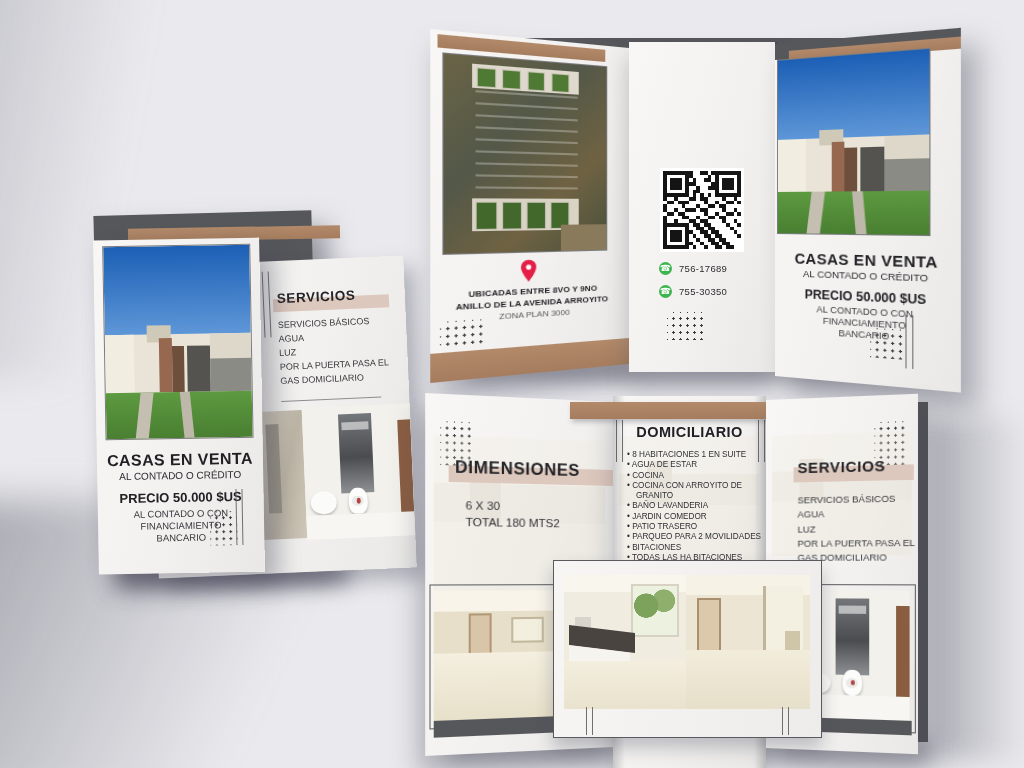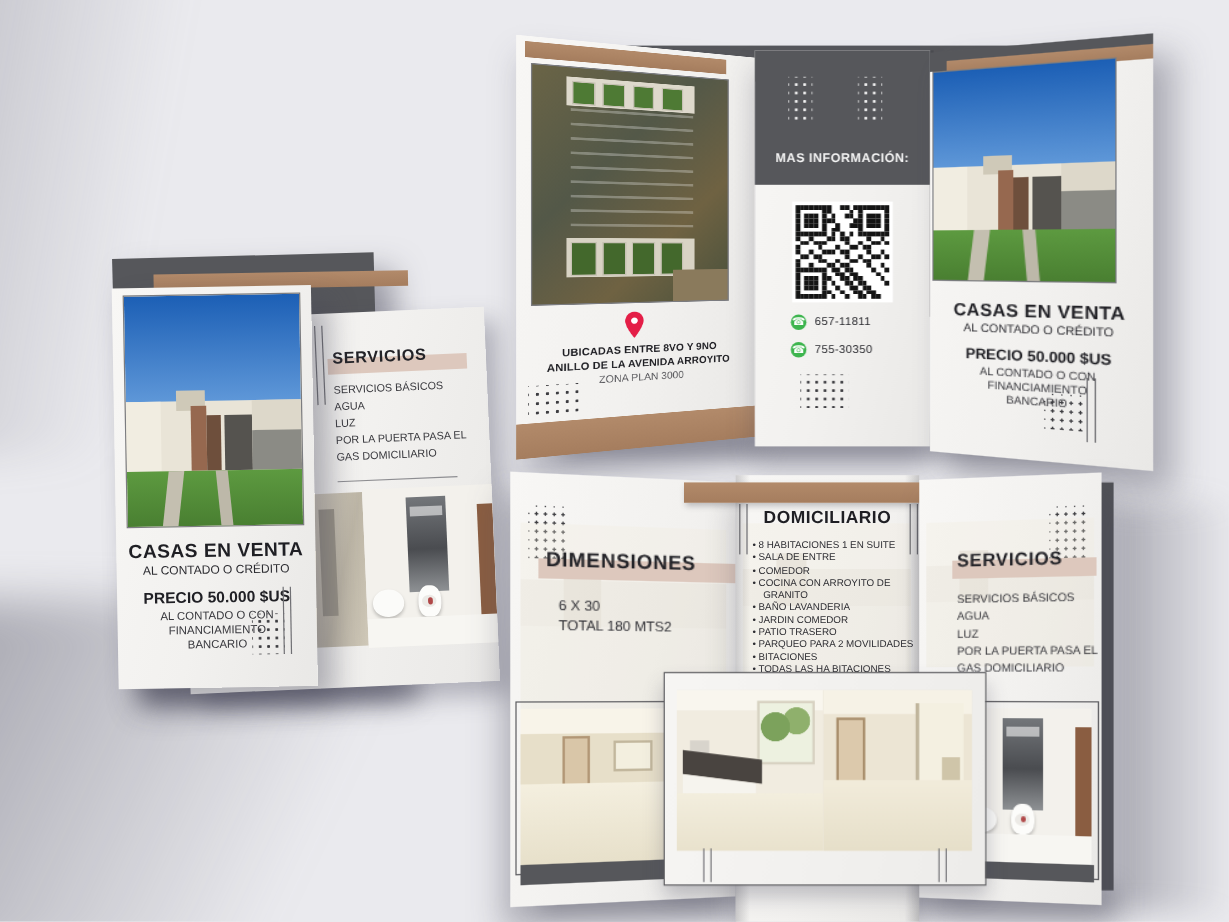--- a/index.html
+++ b/index.html
@@ -225,25 +225,20 @@
     </div>
     <div class="t-title" style="top:234px;font-size:8px;letter-spacing:.1px;">UBICADAS ENTRE 8VO Y 9NO</div>
     <div class="t-title" style="top:245px;font-size:8px;letter-spacing:.1px;">ANILLO DE LA AVENIDA ARROYITO</div>
     <div class="t-sub" style="top:256px;font-size:8px;color:#5a5a5e;">ZONA PLAN 3000</div>
     <div class="dots" style="left:8px;top:262px;width:40px;height:25px;"></div>
     <div class="bar-brown" style="left:0;top:290px;width:182px;height:26px;"></div>
   </div>
 
   <div class="paper" style="left:174px;top:12px;width:146px;height:330px;
               box-shadow:0 16px 22px rgba(70,70,88,.3);">
-    <div class="darkpanel" style="left:0;top:0;width:146px;height:112px;">
-      <div class="dots white" style="left:28px;top:22px;width:20px;height:39px;"></div>
-      <div class="dots white" style="left:86px;top:22px;width:20px;height:39px;"></div>
-      <div class="t-title" style="top:84px;font-size:10.5px;color:#f4f4f4;">MAS INFORMACIÓN:</div>
-    </div>
     <div class="qr" style="left:31px;top:126px;width:78px;height:78px;">
       <div class="qr-mod">
             <div style="position: absolute; background: rgb(20, 20, 20); left: 0%; top: 0%; width: 4.7619%; height: 4.7619%;"></div>
             <div style="position: absolute; background: rgb(20, 20, 20); left: 4.7619%; top: 0%; width: 4.7619%; height: 4.7619%;"></div>
             <div style="position: absolute; background: rgb(20, 20, 20); left: 9.52381%; top: 0%; width: 4.7619%; height: 4.7619%;"></div>
             <div style="position: absolute; background: rgb(20, 20, 20); left: 14.2857%; top: 0%; width: 4.7619%; height: 4.7619%;"></div>
             <div style="position: absolute; background: rgb(20, 20, 20); left: 19.0476%; top: 0%; width: 4.7619%; height: 4.7619%;"></div>
             <div style="position: absolute; background: rgb(20, 20, 20); left: 23.8095%; top: 0%; width: 4.7619%; height: 4.7619%;"></div>
             <div style="position: absolute; background: rgb(20, 20, 20); left: 28.5714%; top: 0%; width: 4.7619%; height: 4.7619%;"></div>
             <div style="position: absolute; background: rgb(20, 20, 20); left: 33.3333%; top: 0%; width: 4.7619%; height: 4.7619%;"></div>
@@ -453,21 +448,21 @@
             <div style="position: absolute; background: rgb(20, 20, 20); left: 28.5714%; top: 95.2381%; width: 4.7619%; height: 4.7619%;"></div>
             <div style="position: absolute; background: rgb(20, 20, 20); left: 38.0952%; top: 95.2381%; width: 4.7619%; height: 4.7619%;"></div>
             <div style="position: absolute; background: rgb(20, 20, 20); left: 52.381%; top: 95.2381%; width: 4.7619%; height: 4.7619%;"></div>
             <div style="position: absolute; background: rgb(20, 20, 20); left: 66.6667%; top: 95.2381%; width: 4.7619%; height: 4.7619%;"></div>
             <div style="position: absolute; background: rgb(20, 20, 20); left: 71.4286%; top: 95.2381%; width: 4.7619%; height: 4.7619%;"></div>
             <div style="position: absolute; background: rgb(20, 20, 20); left: 80.9524%; top: 95.2381%; width: 4.7619%; height: 4.7619%;"></div>
             <div style="position: absolute; background: rgb(20, 20, 20); left: 85.7143%; top: 95.2381%; width: 4.7619%; height: 4.7619%;"></div>
           </div>
     </div>
     <div class="phone-row" style="left:30px;top:220px;">
-      <span class="wa">☎</span><span class="num">657-11811</span>
+      <span class="wa">☎</span><span class="num">756-17689</span>
     </div>
     <div class="phone-row" style="left:30px;top:243px;">
       <span class="wa">☎</span><span class="num">755-30350</span>
     </div>
     <div class="dots" style="left:38px;top:270px;width:40px;height:28px;"></div>
   </div>
 
   <div class="paper" style="left:320px;top:14px;width:172px;height:332px;transform:perspective(900px) rotateY(-15deg);transform-origin:left center;
               box-shadow:14px 16px 24px rgba(70,70,88,.4);">
     <div class="darkpanel" style="left:0;top:0;width:172px;height:16px;"></div>
@@ -519,22 +514,22 @@
   </div>
 
   <div class="paper" style="left:178px;top:8px;width:153px;height:372px;
               box-shadow:0 18px 24px rgba(70,70,88,.32);">
     <div class="ph-faint" style="left:6px;top:40px;width:140px;height:126px;"></div>
     <div class="dlines" style="left:3px;top:24px;height:42px;"></div>
     <div class="dlines" style="left:145px;top:24px;height:42px;"></div>
     <div class="t-title" style="top:28px;font-size:14.5px;">DOMICILIARIO</div>
     <ul class="abs" style="left:14px;top:54px;width:136px;margin:0;padding:0;list-style:none;font-size:8.2px;line-height:1.15;color:#2e2e33;">
           <li style="padding-left:9px;text-indent:-9px;margin-bottom:1px;">• 8 HABITACIONES 1 EN SUITE</li>
-          <li style="padding-left:9px;text-indent:-9px;margin-bottom:1px;">• SALA DE ENTRE</li>
-          <li style="padding-left:9px;text-indent:-9px;margin-bottom:1px;">• COMEDOR</li>
+          <li style="padding-left:9px;text-indent:-9px;margin-bottom:1px;">• AGUA DE ESTAR</li>
+          <li style="padding-left:9px;text-indent:-9px;margin-bottom:1px;">• COCINA</li>
           <li style="padding-left:9px;text-indent:-9px;margin-bottom:1px;">• COCINA CON ARROYITO DE GRANITO</li>
           <li style="padding-left:9px;text-indent:-9px;margin-bottom:1px;">• BAÑO LAVANDERIA</li>
           <li style="padding-left:9px;text-indent:-9px;margin-bottom:1px;">• JARDIN COMEDOR</li>
           <li style="padding-left:9px;text-indent:-9px;margin-bottom:1px;">• PATIO TRASERO</li>
           <li style="padding-left:9px;text-indent:-9px;margin-bottom:1px;">• PARQUEO PARA 2 MOVILIDADES</li>
           <li style="padding-left:9px;text-indent:-9px;margin-bottom:1px;">• BITACIONES</li>
           <li style="padding-left:9px;text-indent:-9px;margin-bottom:1px;">• TODAS LAS HA BITACIONES TIENEN PUNTOS PARA AC Y TV CABLE</li>
           <li style="padding-left:9px;text-indent:-9px;margin-bottom:1px;">• 122 MTS CONSTRUIDOS</li>
         </ul>
     <div class="crease-l" style="left:0;top:0;width:12px;height:372px;"></div>

